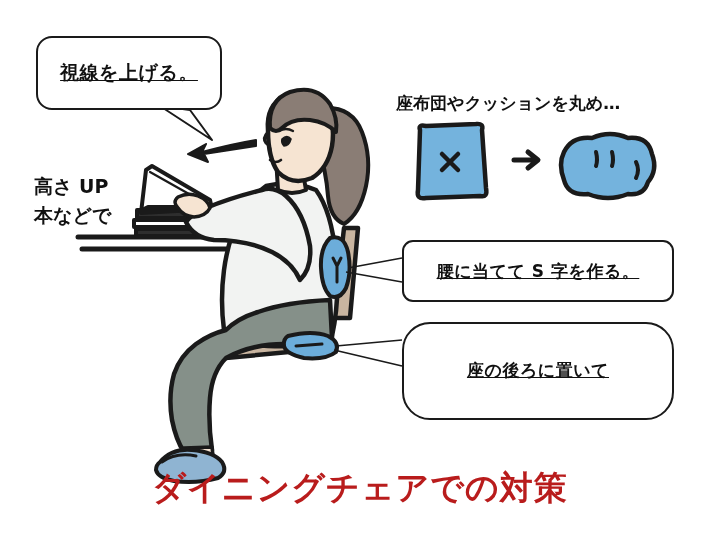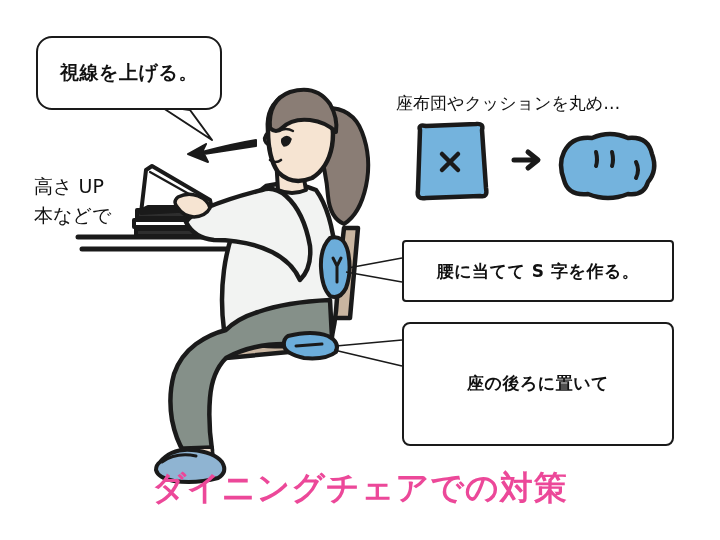--- a/index.html
+++ b/index.html
@@ -25,51 +25,52 @@
     border-radius: 14px;
     display: flex;
     flex-direction: column;
     align-items: center;
     justify-content: center;
     text-align: center;
     color: #111111;
     font-weight: bold;
     letter-spacing: 0.5px;
     z-index: 30;
+    text-decoration: underline;
   }
   .bubble .line { display: block; white-space: nowrap; }
 
   #bubble-gaze {
     left: 36px; top: 36px;
     width: 186px; height: 74px;
     font-size: 19px;
     border-radius: 16px;
   }
   #bubble-lumbar {
     left: 402px; top: 240px;
     width: 272px; height: 62px;
     font-size: 17px;
-    border-radius: 4px;
+    border-radius: 11px;
   }
   #bubble-pelvis {
     left: 402px; top: 322px;
-    width: 272px; height: 124px;
+    width: 272px; height: 98px;
     font-size: 17px;
     line-height: 1.75;
-    border-radius: 8px;
+    border-radius: 28px;
   }
 
   
   .tail-svg { position: absolute; overflow: visible; z-index: 29; }
 
   
   .plain-label {
     position: absolute;
     color: #111111;
-    font-weight: normal;
+    font-weight: bold;
     z-index: 25;
     white-space: nowrap;
   }
   #label-books {
     left: 34px; top: 172px;
     font-size: 19px;
     line-height: 1.55;
   }
   #label-cushion-note {
     left: 396px; top: 92px;
@@ -252,15 +253,15 @@
     <span class="line">座の後ろに置いて</span>
   </div>
 
   <div class="plain-label" id="label-books">
     <div>高さ UP</div>
     <div>本などで</div>
   </div>
 
   <div class="plain-label" id="label-cushion-note">座布団やクッションを丸め…</div>
 
-  <div id="title" style="color: #ec4899;">ダイニングチェアでの対策</div>
+  <div id="title" style="color: #b91c1c;">ダイニングチェアでの対策</div>
 
 </div>
 
 </body></html>

